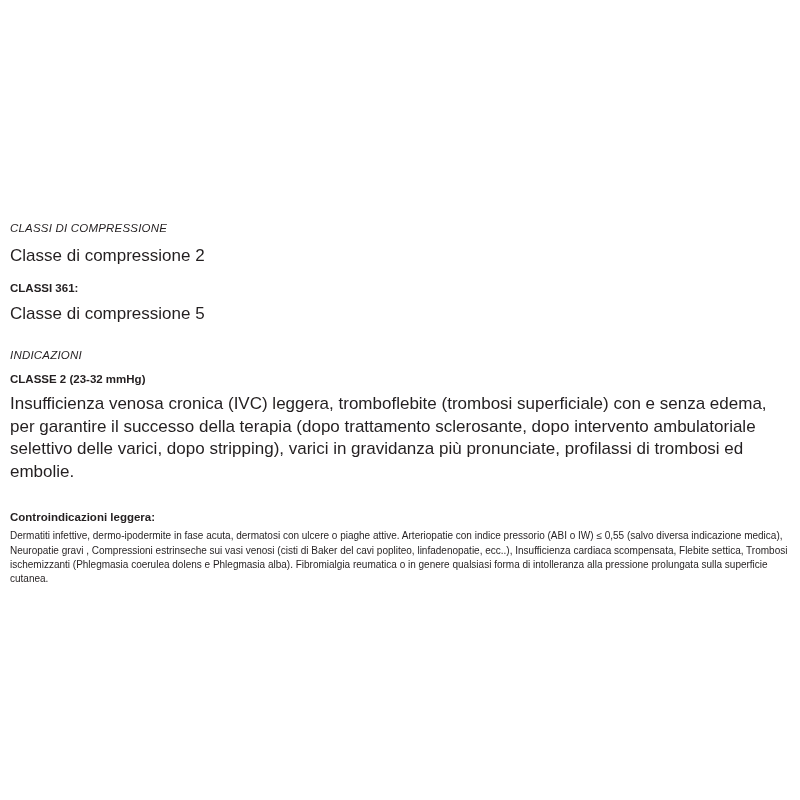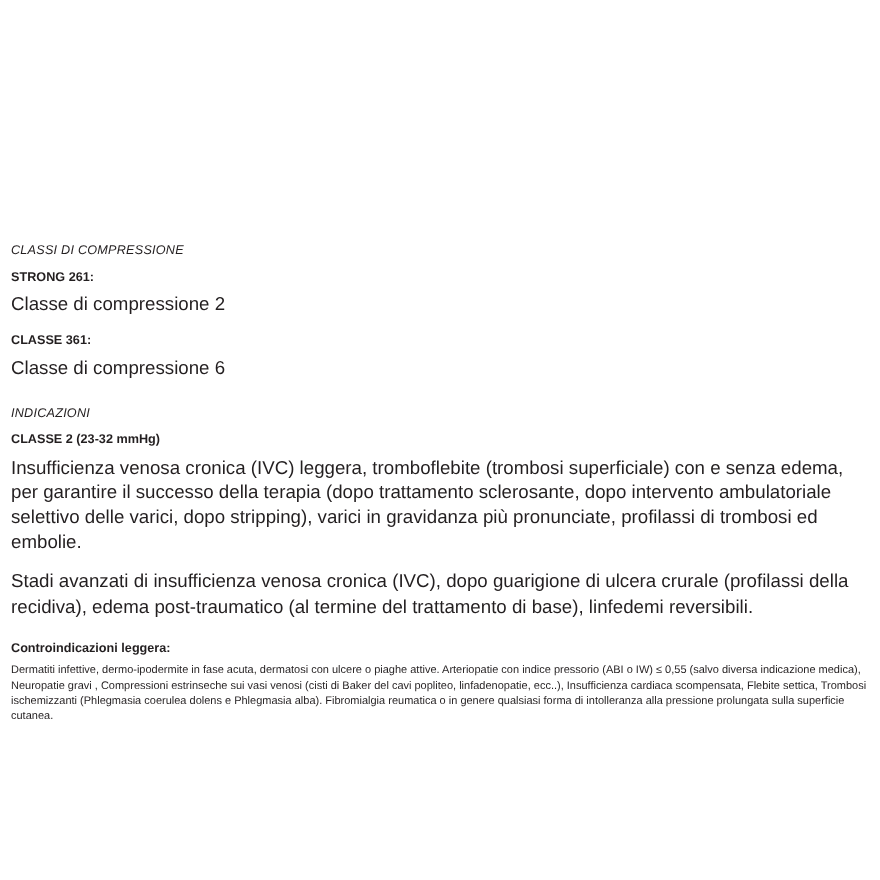--- a/index.html
+++ b/index.html
@@ -53,35 +53,33 @@
   .block-cci .sub-heading { margin-bottom: 5px; }
 </style>
 </head>
 <body>
 
 <div class="page">
   <div class="doc">
 
     <section>
       <div class="section-heading">CLASSI DI COMPRESSIONE</div>
-      <div class="sub-heading">STRONG 261:</div>
       <div class="body-text">Classe di compressione 2</div>
       <div class="gap-sm"></div>
-      <div class="sub-heading">CLASSE 361:</div>
-      <div class="body-text">Classe di compressione 6</div>
+      <div class="sub-heading">CLASSI 361:</div>
+      <div class="body-text">Classe di compressione 5</div>
     </section>
 
     <div class="gap-md"></div>
 
     <section>
       <div class="section-heading">INDICAZIONI</div>
       <div class="sub-heading">CLASSE 2 (23-32 mmHg)</div>
       <div class="body-text">Insufficienza venosa cronica (IVC) leggera, tromboflebite (trombosi superficiale) con e senza edema, per garantire il successo della terapia (dopo trattamento sclerosante, dopo intervento ambulatoriale selettivo delle varici, dopo stripping), varici in gravidanza più pronunciate, profilassi di trombosi ed embolie.</div>
       <div class="gap-sm"></div>
-      <div class="body-text">Stadi avanzati di insufficienza venosa cronica (IVC), dopo guarigione di ulcera crurale (profilassi della recidiva), edema post-traumatico (al termine del trattamento di base), linfedemi reversibili.</div>
     </section>
 
     <div class="gap-lg"></div>
 
     <section class="block-cci">
       <div class="sub-heading">Controindicazioni leggera:</div>
       <div class="body-text wide">Dermatiti infettive, dermo-ipodermite in fase acuta, dermatosi con ulcere o piaghe attive. Arteriopatie con indice pressorio (ABI o IW) ≤ 0,55 (salvo diversa indicazione medica), Neuropatie gravi , Compressioni estrinseche sui vasi venosi (cisti di Baker del cavi popliteo, linfadenopatie, ecc..), Insufficienza cardiaca scompensata, Flebite settica, Trombosi ischemizzanti (Phlegmasia coerulea dolens e Phlegmasia alba). Fibromialgia reumatica o in genere qualsiasi forma di intolleranza alla pressione prolungata sulla superficie cutanea.</div>
       <div class="gap-sm"></div>
     </section>
 

